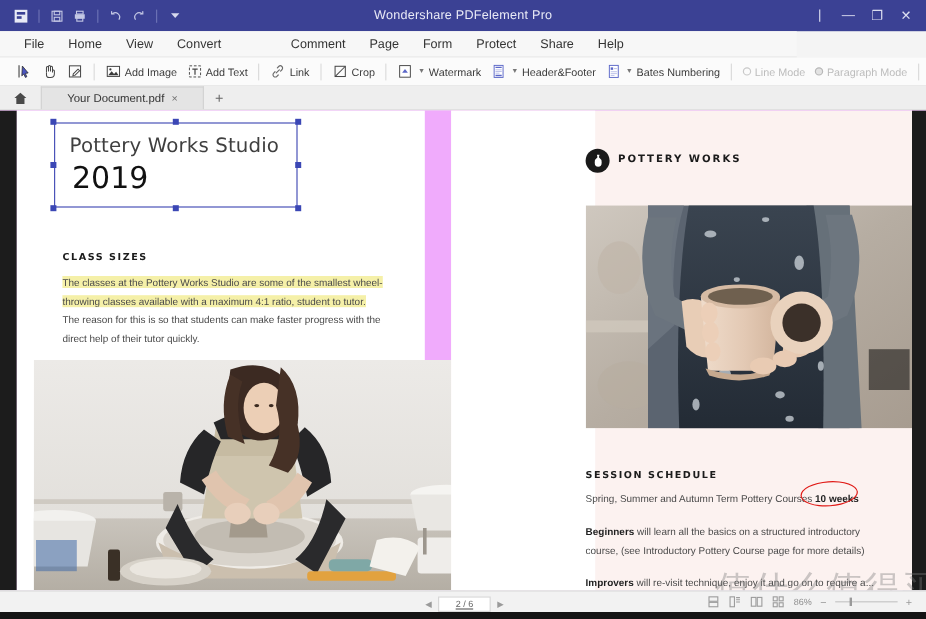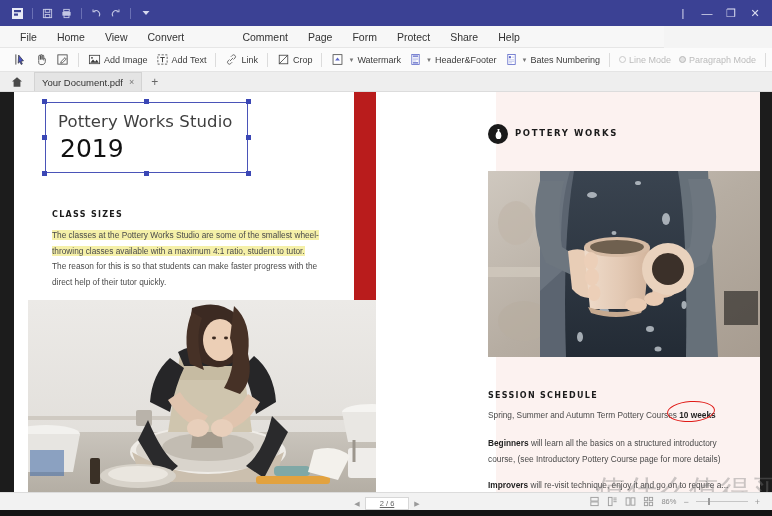--- a/index.html
+++ b/index.html
@@ -72,29 +72,29 @@
   
   .tabbar {
     position: absolute; left: 0; top: 72px; width: 772px; height: 20px;
     background: #eeeeee; border-bottom: 1px solid #dcdcdc;
     display: flex; align-items: center; padding-left: 8px;
   }
   .home-ic { width: 18px; display: flex; justify-content: center; color: #555; }
   .doc-tab {
     display: flex; align-items: center; gap: 6px; height: 19px;
     background: #e4e4e4; border: 1px solid #d3d3d3; border-bottom: none;
-    padding: 0 7px; margin-left: 8px; font-size: 9.5px; color: #333;
+    padding: 0 21px; margin-left: 8px; font-size: 9.5px; color: #333;
   }
   .tab-x { font-size: 9px; color: #777; }
   .tab-plus { font-size: 12px; color: #666; margin-left: 9px; }
 
   
   .workspace {
     position: absolute; left: 0; top: 92px; width: 772px; height: 400px;
-    background: #b91c1c; overflow: hidden;
+    background: #f0abfc; overflow: hidden;
   }
   .railL { position: absolute; left: 0; top: 0; width: 14px; height: 400px; background: #1c1c1c; }
   .railR { position: absolute; right: 0; top: 0; width: 12px; height: 400px; background: #1c1c1c; }
 
   
   .pageL {
     position: absolute; left: 14px; top: 0; width: 340px; height: 400px;
     background: #ffffff;
   }
   .ttlbox {
@@ -230,20 +230,21 @@
             <path d="M9.8 1.8v2.2H7.6"></path>
           </svg>
       </span>
       <span class="tb-sep"></span>
       <span class="tb-icn">
         <svg width="10" height="10" viewBox="0 0 10 10">
             <path d="M1.5 3h7l-3.5 4z" fill="#d7d9ee"></path>
           </svg>
       </span>
     </div>
+    <div class="tb-title">Wondershare PDFelement Pro</div>
     <div class="tb-right">
       <span class="tb-btn">|</span>
       <span class="tb-btn">—</span>
       <span class="tb-btn">❐</span>
       <span class="tb-btn">✕</span>
     </div>
   </div>
 
   <div class="menubar">
     <div class="menu-item">File</div>

